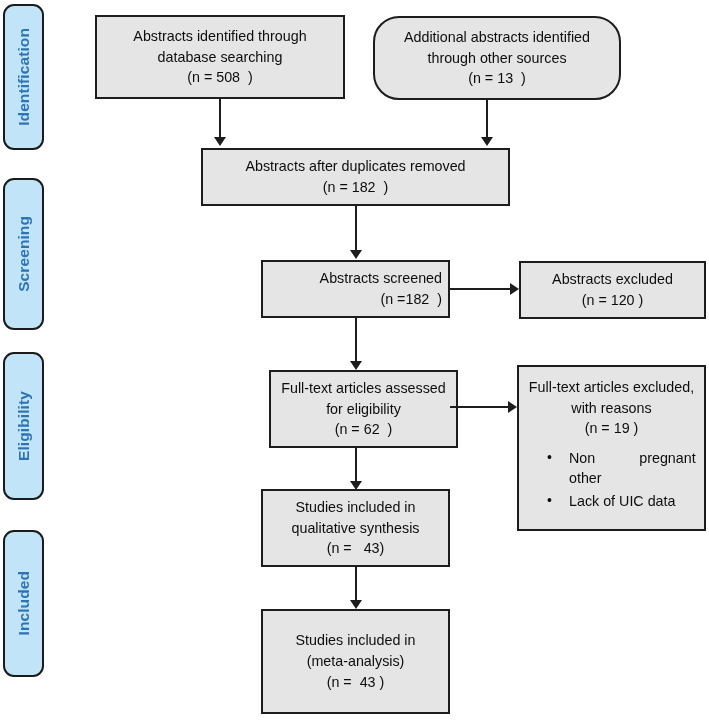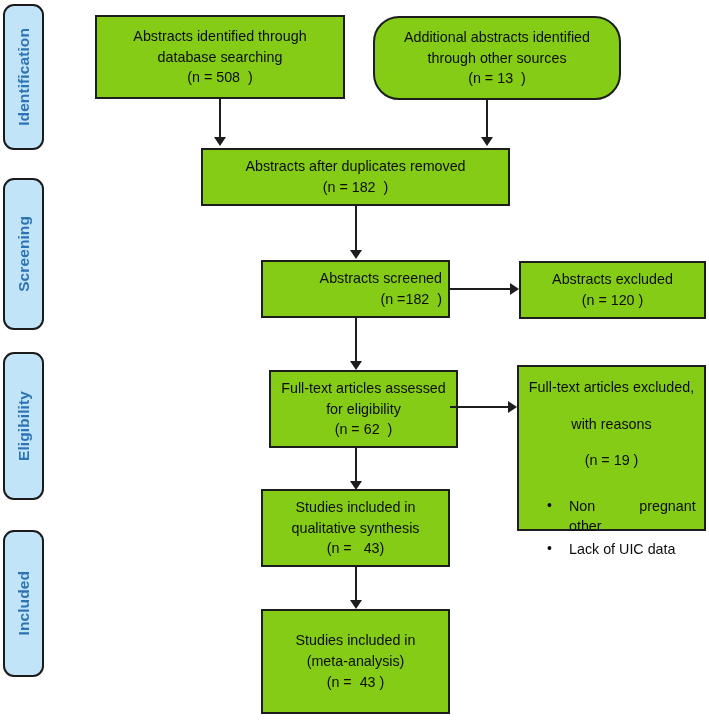--- a/index.html
+++ b/index.html
@@ -39,21 +39,21 @@
     font-weight: 600;
     letter-spacing: 0.1px;
     white-space: nowrap;
     line-height: 1;
   }
   
   .flow-box {
     position: absolute;
     box-sizing: border-box;
     border: 2px solid #1d1d1d;
-    background: #84cc16;
+    background: #e5e5e5;
     display: flex;
     flex-direction: column;
     align-items: center;
     justify-content: center;
     text-align: center;
     font-size: 14.3px;
     line-height: 1.45;
     color: #0d0d0d;
     padding: 2px 6px;
   }
@@ -180,21 +180,21 @@
 
   <div class="flow-box" style="left:269px; top:370px; width:189px; height:78px;">
     <span class="line">Full-text articles assessed</span>
     <span class="line">for eligibility</span>
     <span class="line">(n = 62  )</span>
   </div>
 
   <div class="h-line" style="left:450px; top:406px; width:62px;"></div>
   <div class="arrow-right" style="left:508px; top:401px;"></div>
 
-  <div class="flow-box topalign" style="left:517px; top:365px; width:189px; height:166px;gap:16px;">
+  <div class="flow-box topalign" style="left:517px; top:365px; width:189px; height:166px;">
     <span class="line">Full-text articles excluded,</span>
     <span class="line">with reasons</span>
     <span class="line">(n = 19 )</span>
     <ul class="reason-list">
       <li>
         <span class="bullet">•</span>
         <span class="just"><span class="w1">Non</span><span>pregnant</span></span>
         <span>other</span>
       </li>
       <li>

